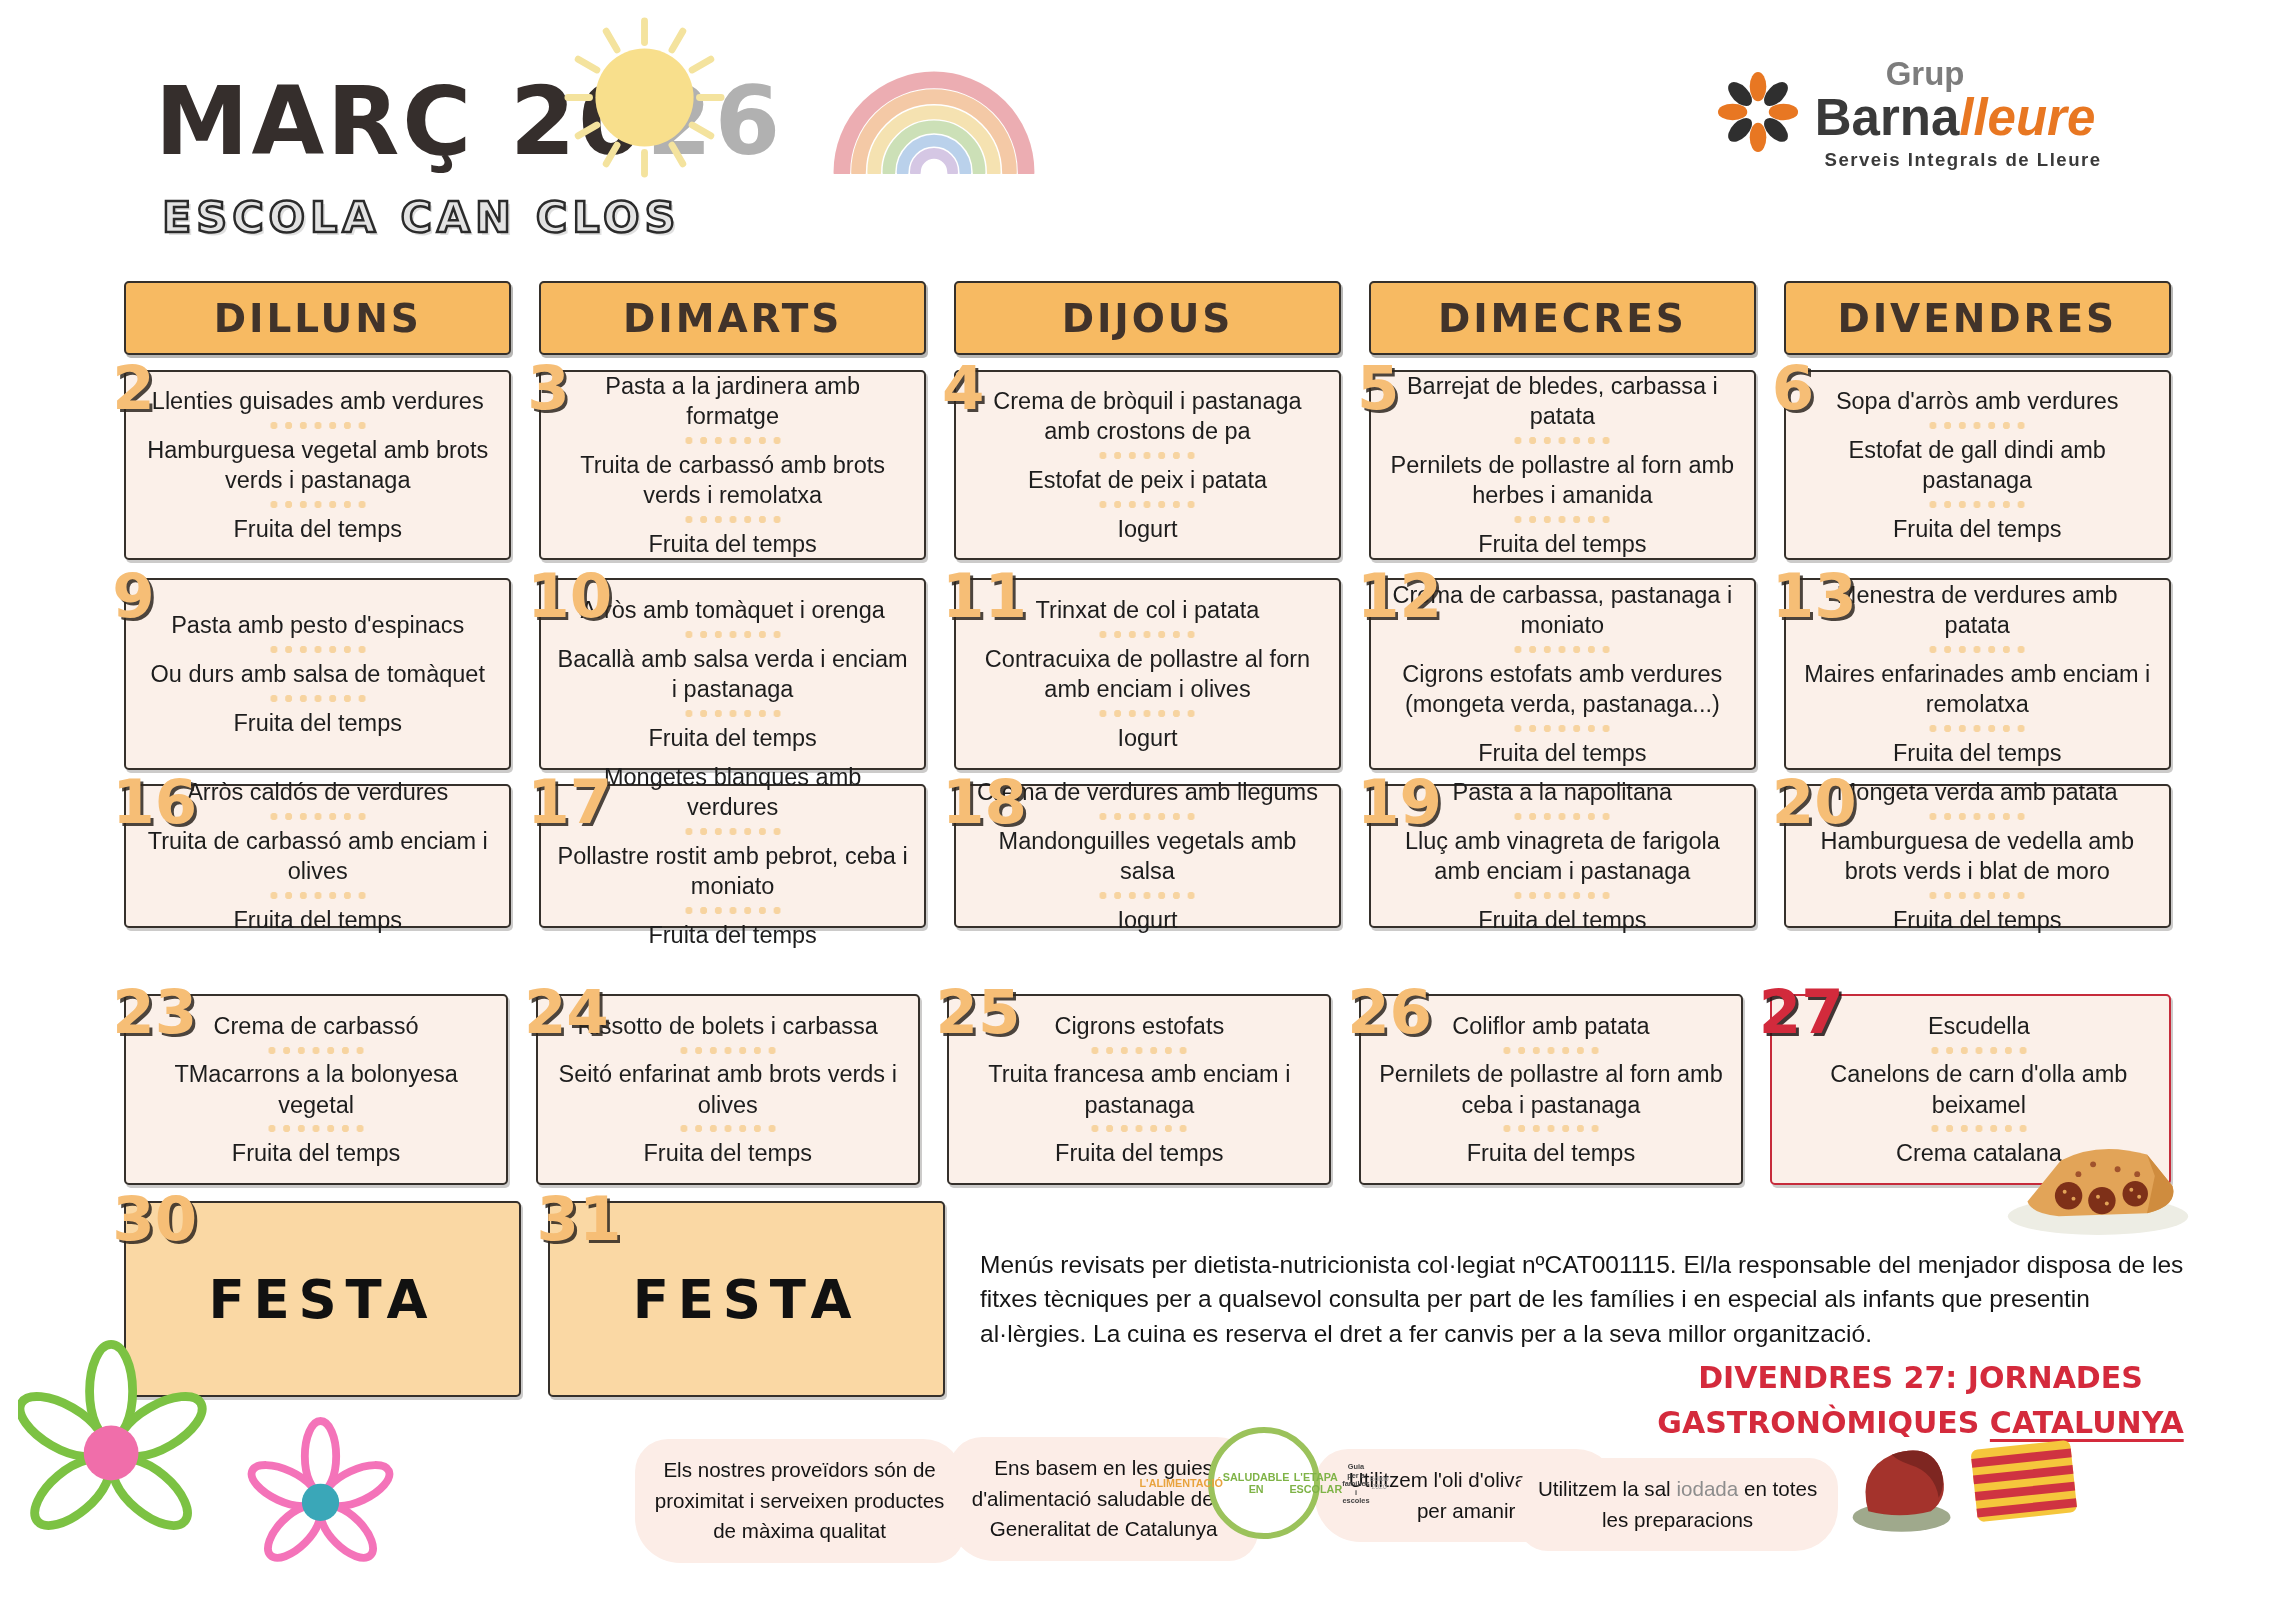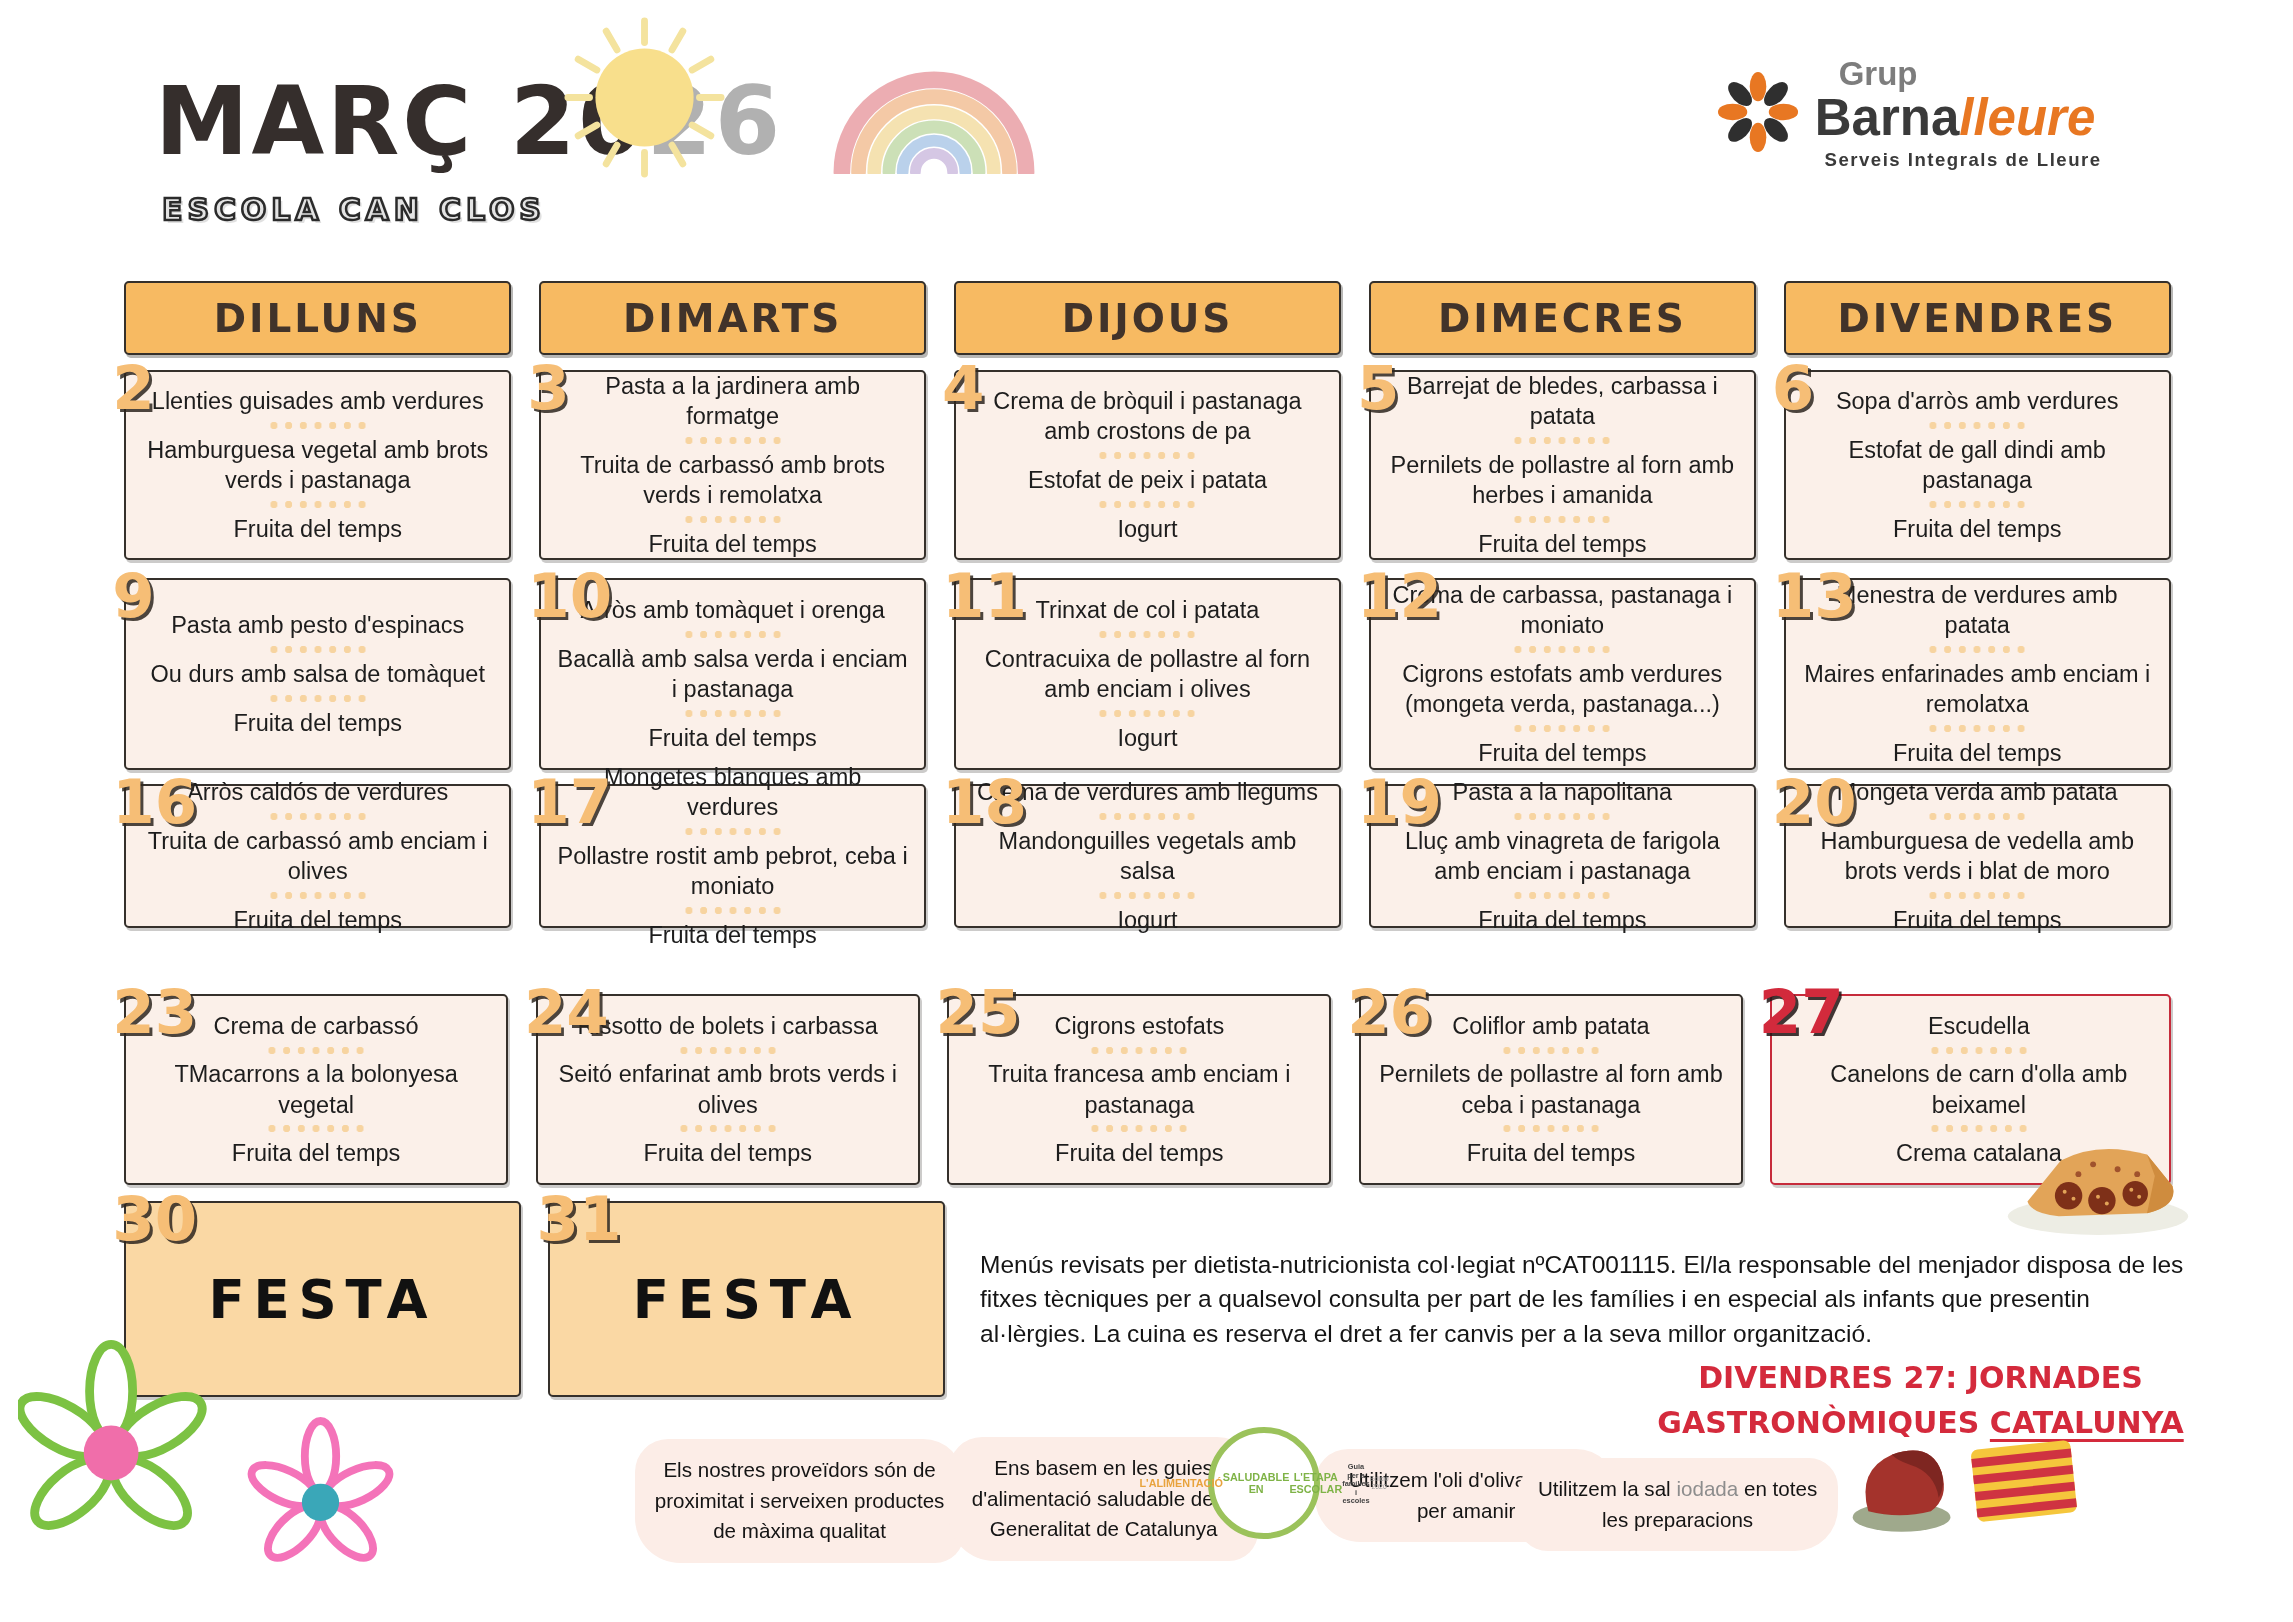--- a/index.html
+++ b/index.html
@@ -3,28 +3,28 @@
 <meta charset="utf-8">
 <style>
   html,body{margin:0;padding:0;background:#ffffff;}
   #page{position:relative;width:2294px;height:1622px;background:#ffffff;overflow:hidden;
         font-family:"Liberation Sans",sans-serif;color:#1d1d1d;}
 
   
   .title{position:absolute;left:155px;top:67px;font-size:94px;font-weight:900;
          letter-spacing:2.9px;color:#352e2c;font-family:"DejaVu Sans",sans-serif;}
   .title .gray{color:#b1b1b1;}
-  .school{position:absolute;left:162px;top:192px;font-size:30px;font-weight:800;
+  .school{position:absolute;left:162px;top:192px;font-size:43px;font-weight:800;
           letter-spacing:4.9px;color:#e3e3e3;-webkit-text-stroke:2.5px #2b2b2b;
           text-shadow:2.9px 2.9px 0 rgba(0,0,0,.12);font-family:"DejaVu Sans",sans-serif;}
   .sun{position:absolute;left:564px;top:14.7px;}
   .rainbow{position:absolute;left:828px;top:27.4px;}
   .logo{position:absolute;left:1717px;top:57px;display:flex;align-items:center;gap:13.7px;}
   .logo .lines{display:flex;flex-direction:column;line-height:1;}
-  .logo .grup{font-size:33px;font-weight:700;color:#7d7d7d;margin-left:24px;}
+  .logo .grup{font-size:33px;font-weight:700;color:#7d7d7d;margin-left:71px;}
   .logo .brand{font-size:51px;font-weight:800;color:#3a3a3a;margin-top:2px;}
   .logo .brand .or{color:#e87722;font-style:italic;}
   .logo .sub{font-size:18.6px;font-weight:700;color:#3a3a3a;letter-spacing:1.5px;margin-top:7.8px;margin-left:9.8px;}
 
   
   .row{position:absolute;left:124px;width:2047px;display:flex;gap:27.4px;}
   .row>div{flex:1;}
   #row-headers{top:281px;height:74px;}
   #row-w1{top:370px;height:190px;}
   #row-w2{top:578px;height:192px;}

